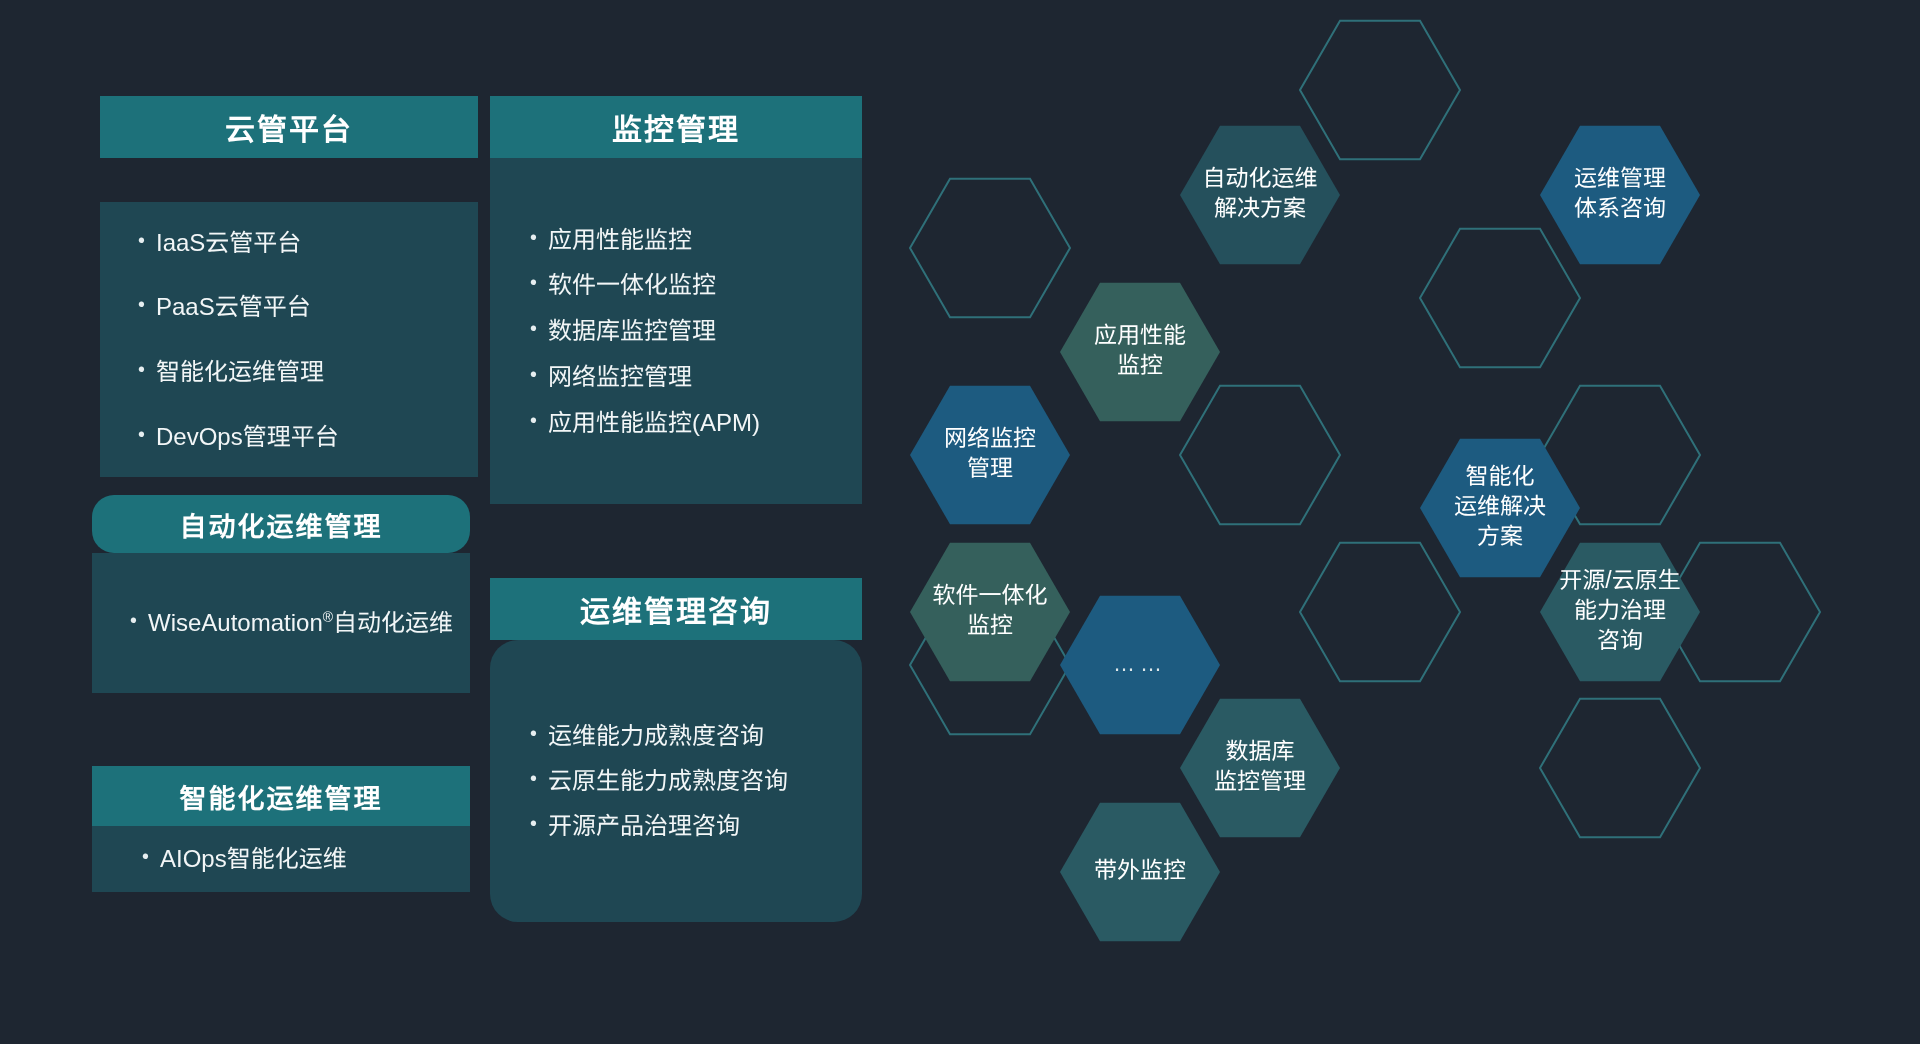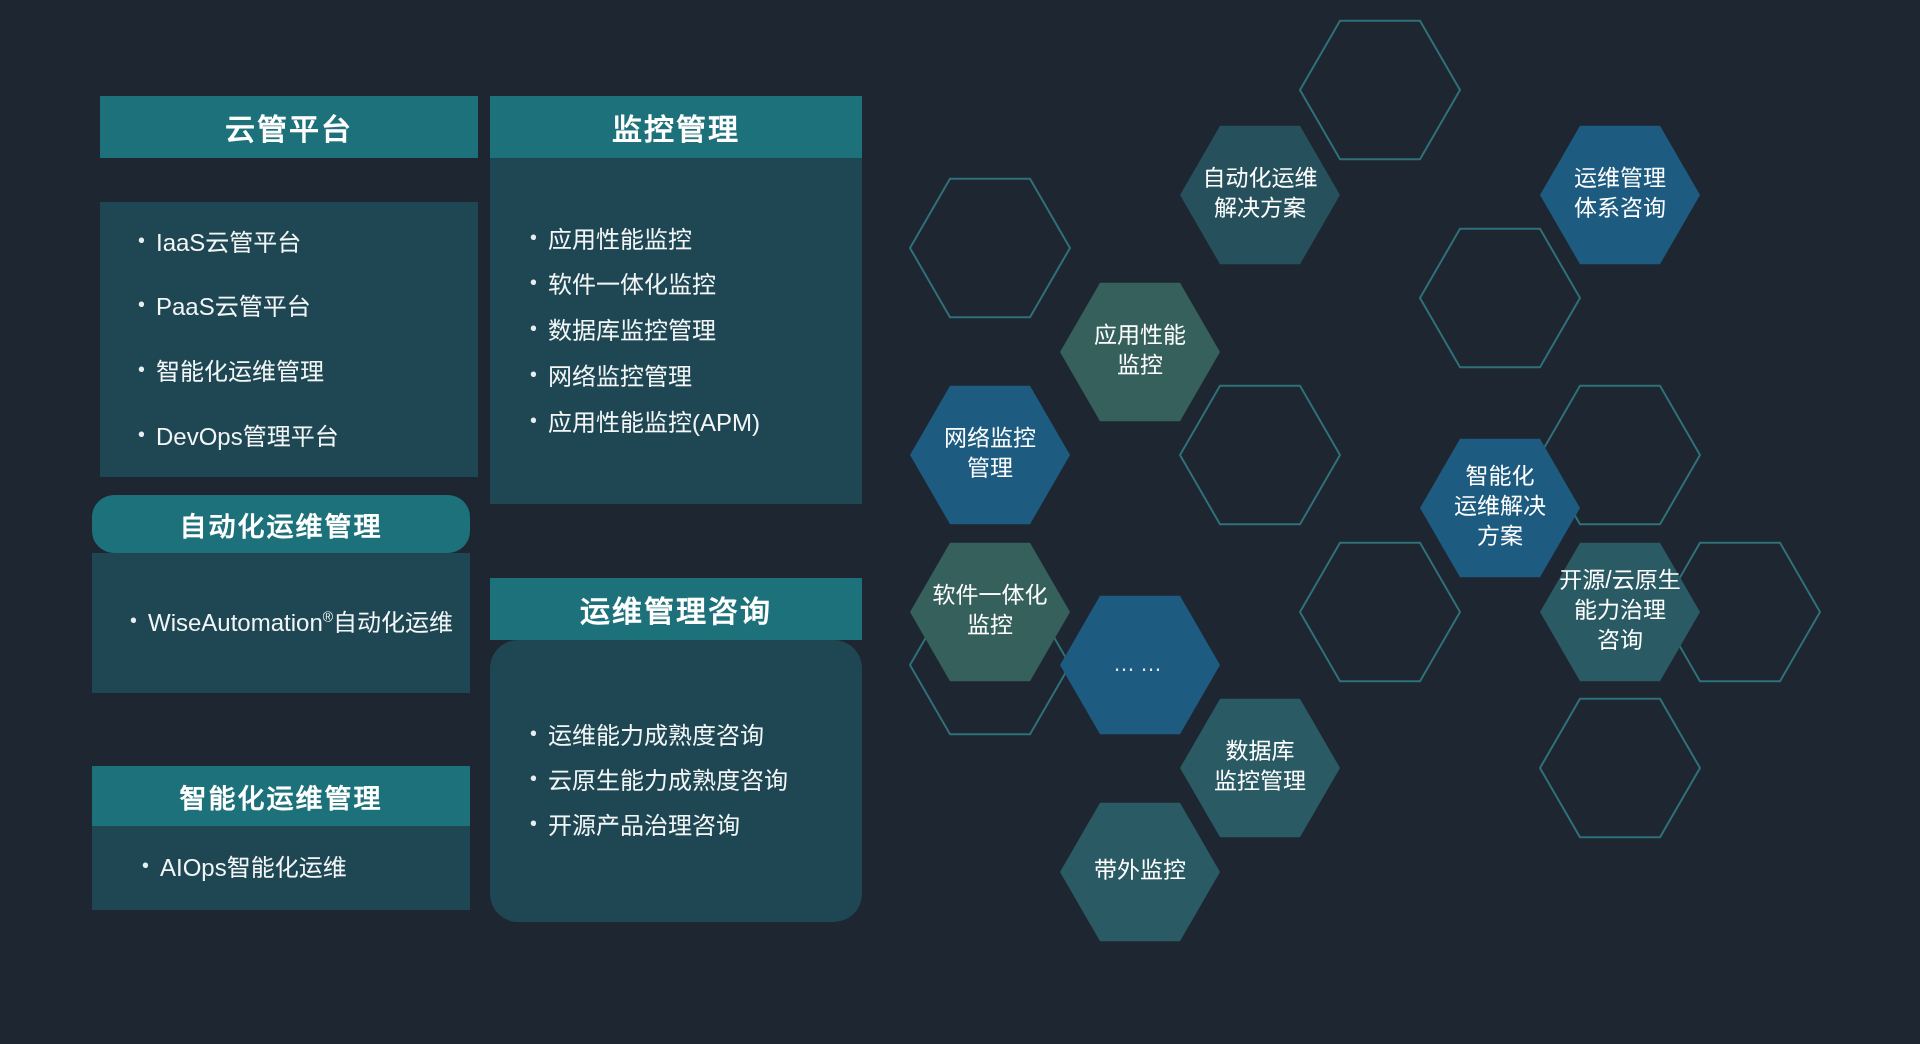--- a/index.html
+++ b/index.html
@@ -99,21 +99,21 @@
   #card-monitoring .card-body   { height: 346px; padding: 16px 0 16px 36px; }
   #card-monitoring .card-list li { font-size: 24px; margin: 14px 0; }
 
   #card-automation           { left: 92px;  top: 495px; width: 378px; }
   #card-automation .card-header { height: 58px; font-size: 27px; border-radius: 22px; }
   #card-automation .card-body   { height: 140px; padding: 10px 0 10px 34px; }
   #card-automation .card-list li { font-size: 24px; margin: 4px 0; }
 
   #card-aiops                { left: 92px;  top: 766px; width: 378px; }
   #card-aiops .card-header { height: 60px; font-size: 27px; }
-  #card-aiops .card-body   { height: 84px; padding: 8px 0 8px 46px; }
+  #card-aiops .card-body   { height: 66px; padding: 8px 0 8px 46px; }
   #card-aiops .card-list li { font-size: 24px; margin: 2px 0; }
 
   #card-consulting           { left: 490px; top: 578px; width: 372px; }
   #card-consulting .card-header { height: 62px; font-size: 30px; }
   #card-consulting .card-body   { height: 282px; padding: 16px 0 16px 36px; border-radius: 28px; }
   #card-consulting .card-list li { font-size: 24px; margin: 13px 0; }
 
   
   #hex-panel {
     position: absolute;

